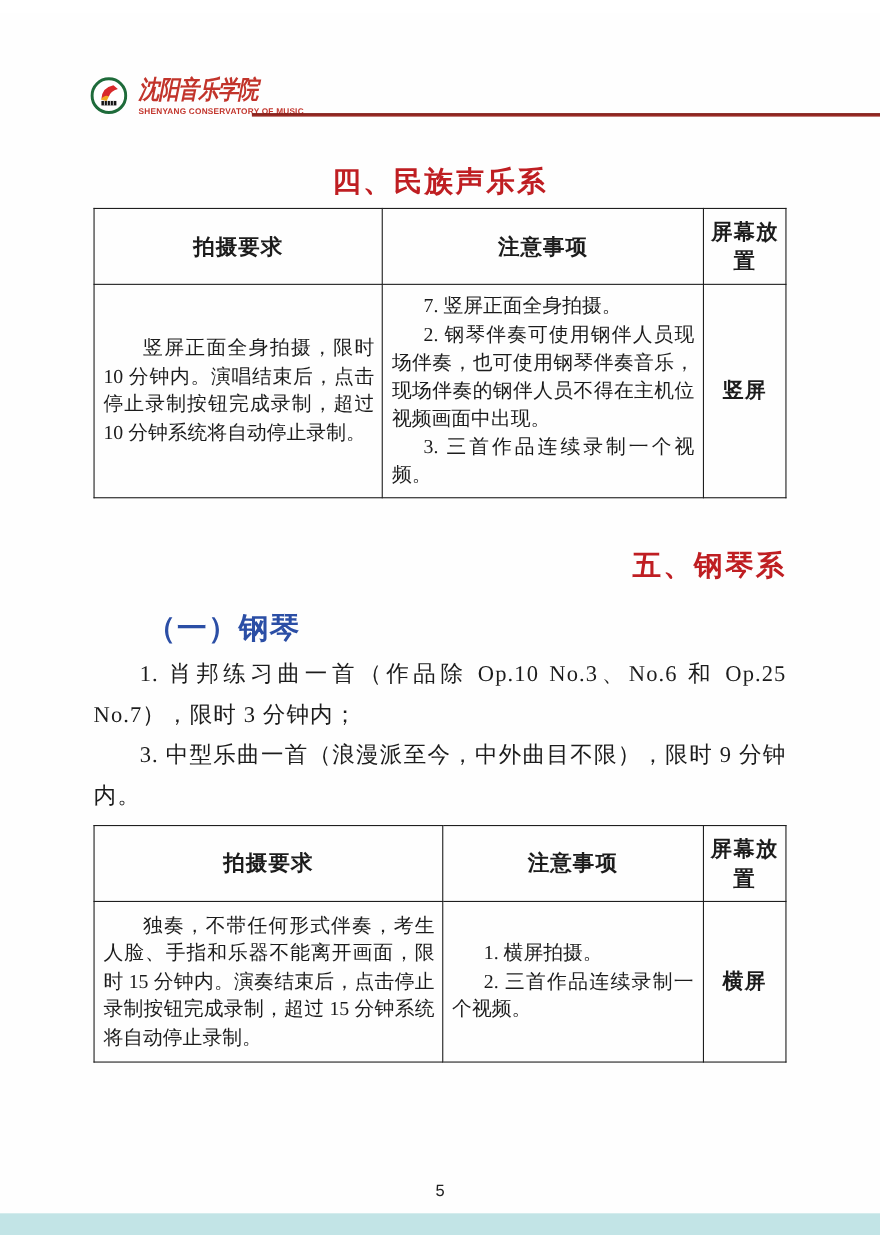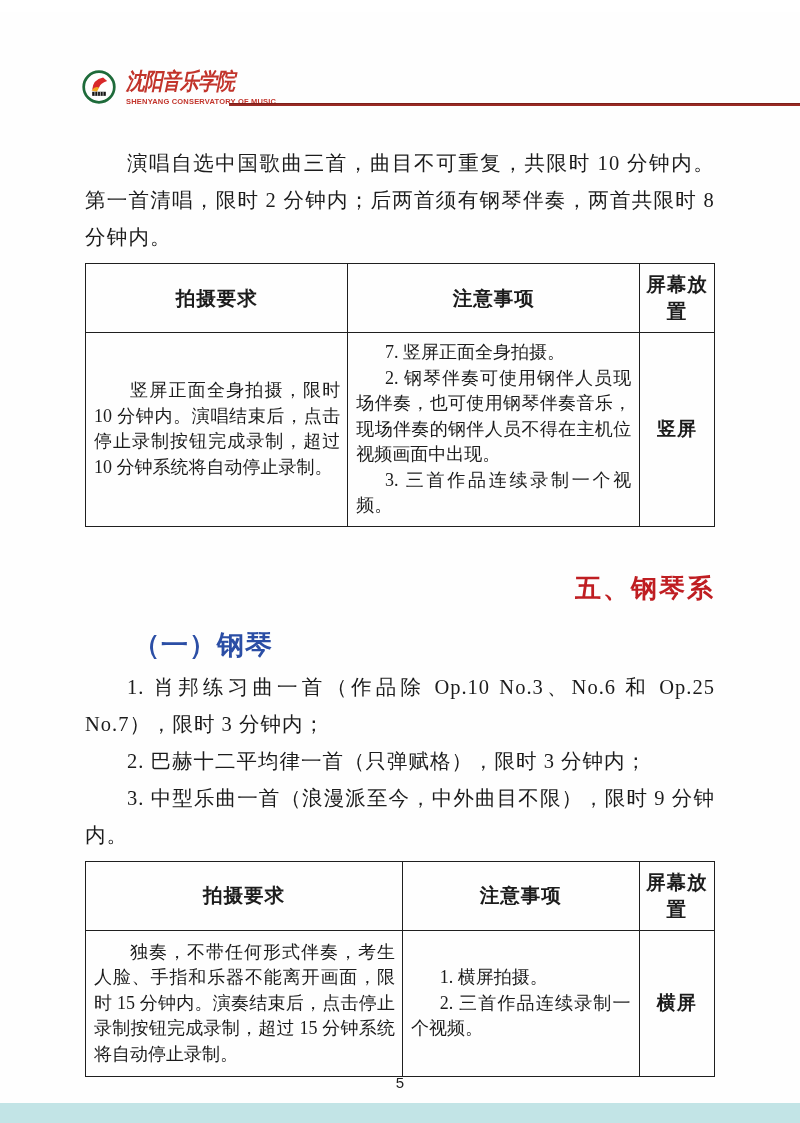--- a/index.html
+++ b/index.html
@@ -122,22 +122,22 @@
     </svg>
     <div class="brand">
       <div class="brand-cn">沈阳音乐学院</div>
       <div class="brand-en">SHENYANG CONSERVATORY OF MUSIC</div>
     </div>
     <div class="header-rule"></div>
   </div>
 
   <div class="content">
 
-
-    <p class="para">演唱自选中国歌曲三首，曲目不可重复，共限时 10 分钟内。第一首清唱，限时 2 分钟内；后两首须有钢琴伴奏，两首共限时 8 分钟内。</p>
+    <div class="sec-title first">四、民族声乐系</div>
+
 
     <table class="doc-table">
       <colgroup>
           <col style="width:41.7%">
           <col style="width:46.4%">
           <col style="width:11.9%">
         </colgroup>
       <tbody>
           <tr>
         <th>拍摄要求</th>
@@ -155,21 +155,20 @@
       </tr>
     </tbody>
       </table>
 
     <div class="sec-title second">五、钢琴系</div>
 
     <div class="sub-title">（一）钢琴</div>
 
     <div class="items">
       <p class="item">1. 肖邦练习曲一首（作品除 Op.10 No.3、No.6 和 Op.25 No.7），限时 3 分钟内；</p>
-      <p class="item">2. 巴赫十二平均律一首（只弹赋格），限时 3 分钟内；</p>
       <p class="item">3. 中型乐曲一首（浪漫派至今，中外曲目不限），限时 9 分钟内。</p>
     </div>
 
     <table class="doc-table">
       <colgroup>
           <col style="width:50.4%">
           <col style="width:37.6%">
           <col style="width:12%">
         </colgroup>
       <tbody>

